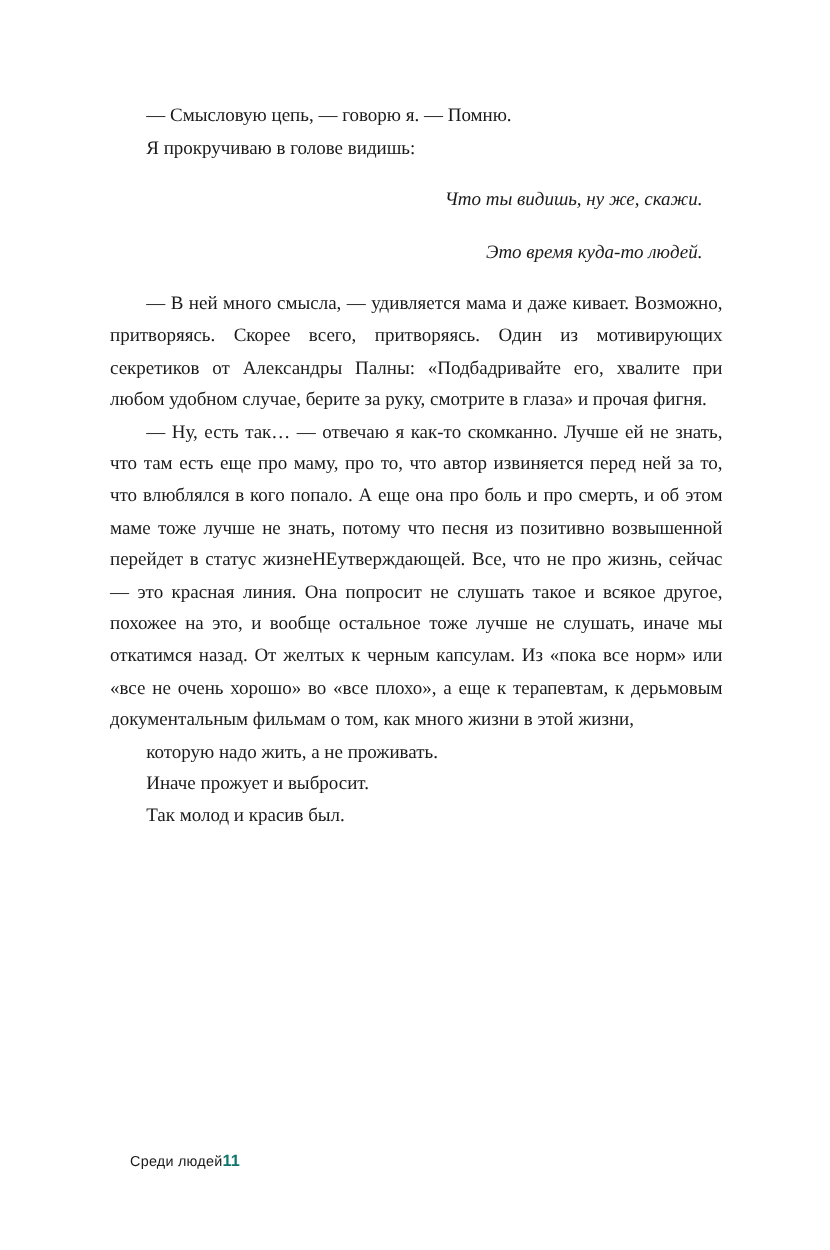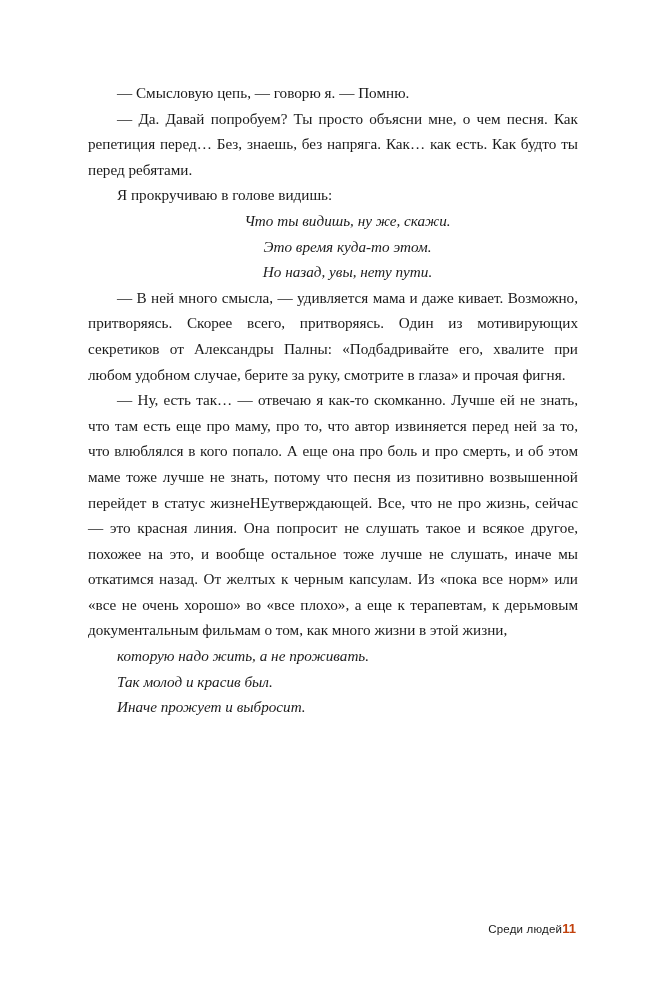--- a/index.html
+++ b/index.html
@@ -31,79 +31,76 @@
   }
   p.para {
     margin: 0;
     font-size: 15.2px;
     line-height: 25.6px;
     text-align: justify;
     text-indent: 29px;
     hyphens: manual;
   }
   p.verse {
-    margin: 0;
+    margin: 16px;
     font-size: 15.2px;
     line-height: 25.6px;
     font-style: italic;
-    text-align: center;
+    text-align: right;
     text-indent: 0;
     padding-left: 29px;
   }
   p.verse-cont {
     margin: 0;
     font-size: 15.2px;
     line-height: 25.6px;
-    font-style: italic;
     text-align: left;
     text-indent: 0;
     padding-left: 29px;
   }
   .footer {
     position: absolute;
     left: 104px;
     right: 88px;
     bottom: 56px;
     display: flex;
     align-items: baseline;
-    justify-content: flex-end;
+    justify-content: flex-start;
   }
   .footer-title {
     font-family: "Liberation Sans", sans-serif;
     font-size: 11.5px;
     letter-spacing: 0.2px;
     color: #1a1a1a;
   }
   .footer-page {
     font-family: "Liberation Sans", sans-serif;
     font-size: 13px;
     font-weight: bold;
-    color: #c2410c;
+    color: #0f766e;
   }
 </style>
 </head>
 <body>
 
 <div class="page">
   <div class="text-column">
 
     <p class="para">— Смысловую цепь, — говорю я. — Помню.</p>
-    <p class="para">— Да. Давай попробуем? Ты просто объясни мне, о чем песня. Как репетиция перед… Без, знаешь, без напряга. Как… как есть. Как будто ты перед ребятами.</p>
     <p class="para">Я прокручиваю в голове видишь:</p>
 
     <p class="verse">Что ты видишь, ну же, скажи.</p>
-    <p class="verse">Это время куда-то этом.</p>
-    <p class="verse">Но назад, увы, нету пути.</p>
+    <p class="verse">Это время куда-то людей.</p>
 
     <p class="para">— В ней много смысла, — удивляется мама и даже кивает. Возможно, притворяясь. Скорее всего, притворяясь. Один из мотивирующих секретиков от Александры Палны: «Подбадривайте его, хвалите при любом удобном случае, берите за руку, смотрите в глаза» и прочая фигня.</p>
     <p class="para">— Ну, есть так… — отвечаю я как-то скомканно. Лучше ей не знать, что там есть еще про маму, про то, что автор извиняется перед ней за то, что влюблялся в кого попало. А еще она про боль и про смерть, и об этом маме тоже лучше не знать, потому что песня из позитивно возвышенной перейдет в статус жизнеНЕутверждающей. Все, что не про жизнь, сейчас — это красная линия. Она попросит не слушать такое и всякое другое, похожее на это, и вообще остальное тоже лучше не слушать, иначе мы откатимся назад. От желтых к черным капсулам. Из «пока все норм» или «все не очень хорошо» во «все плохо», а еще к терапевтам, к дерьмовым документальным фильмам о том, как много жизни в этой жизни,</p>
 
     <p class="verse-cont">которую надо жить, а не проживать.</p>
+    <p class="verse-cont">Иначе прожует и выбросит.</p>
     <p class="verse-cont">Так молод и красив был.</p>
-    <p class="verse-cont">Иначе прожует и выбросит.</p>
 
   </div>
 
   <div class="footer">
     <span class="footer-title">Среди людей</span>
     <span class="footer-page">11</span>
   </div>
 </div>
 
 </body></html>

